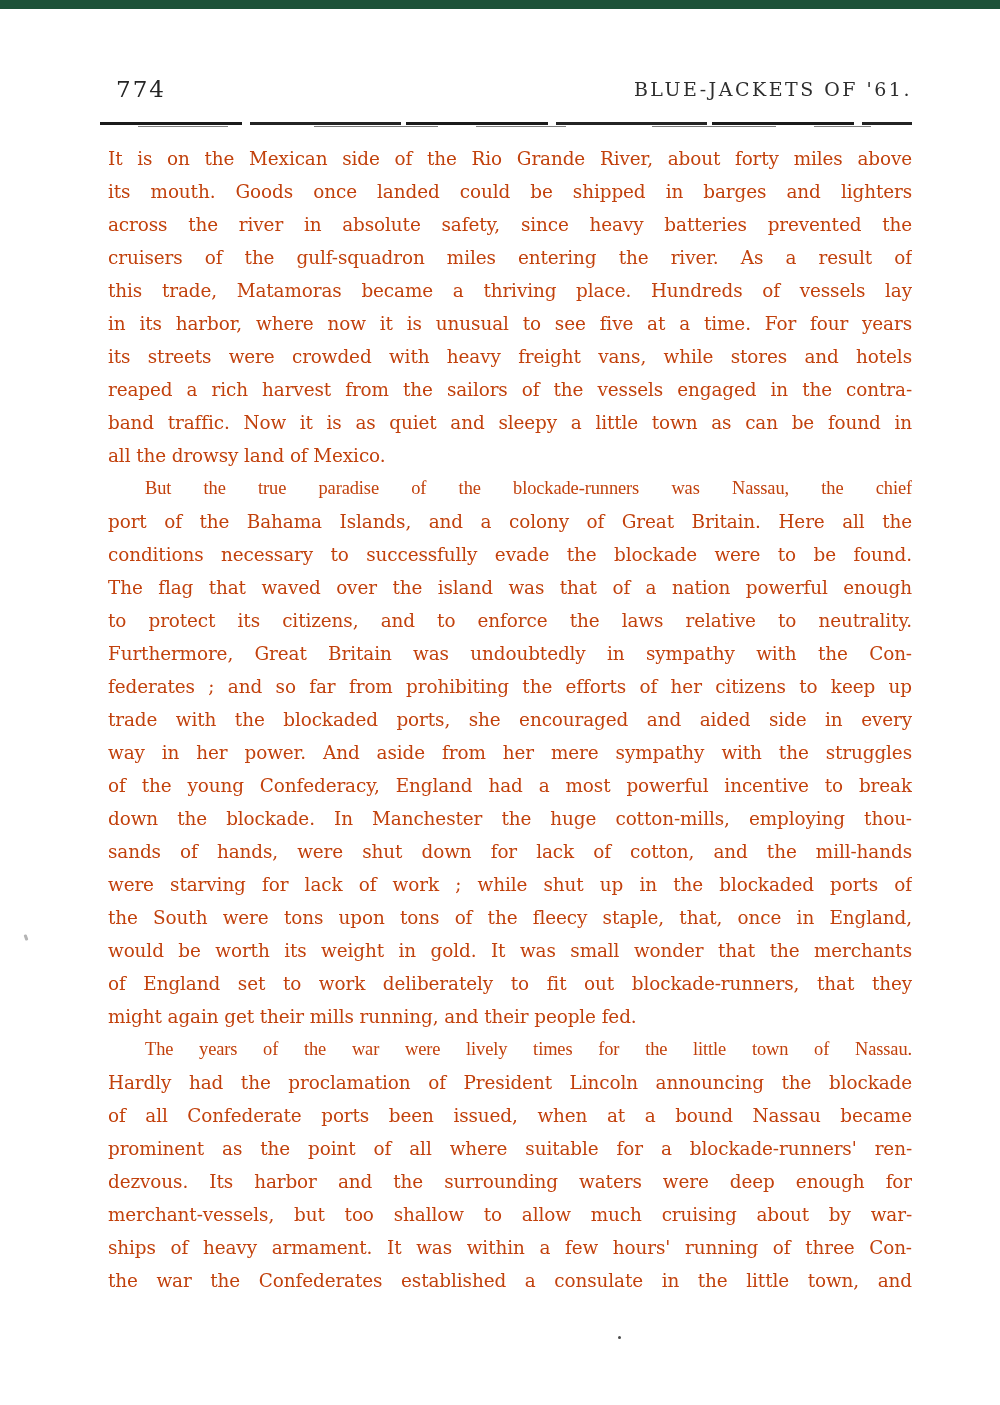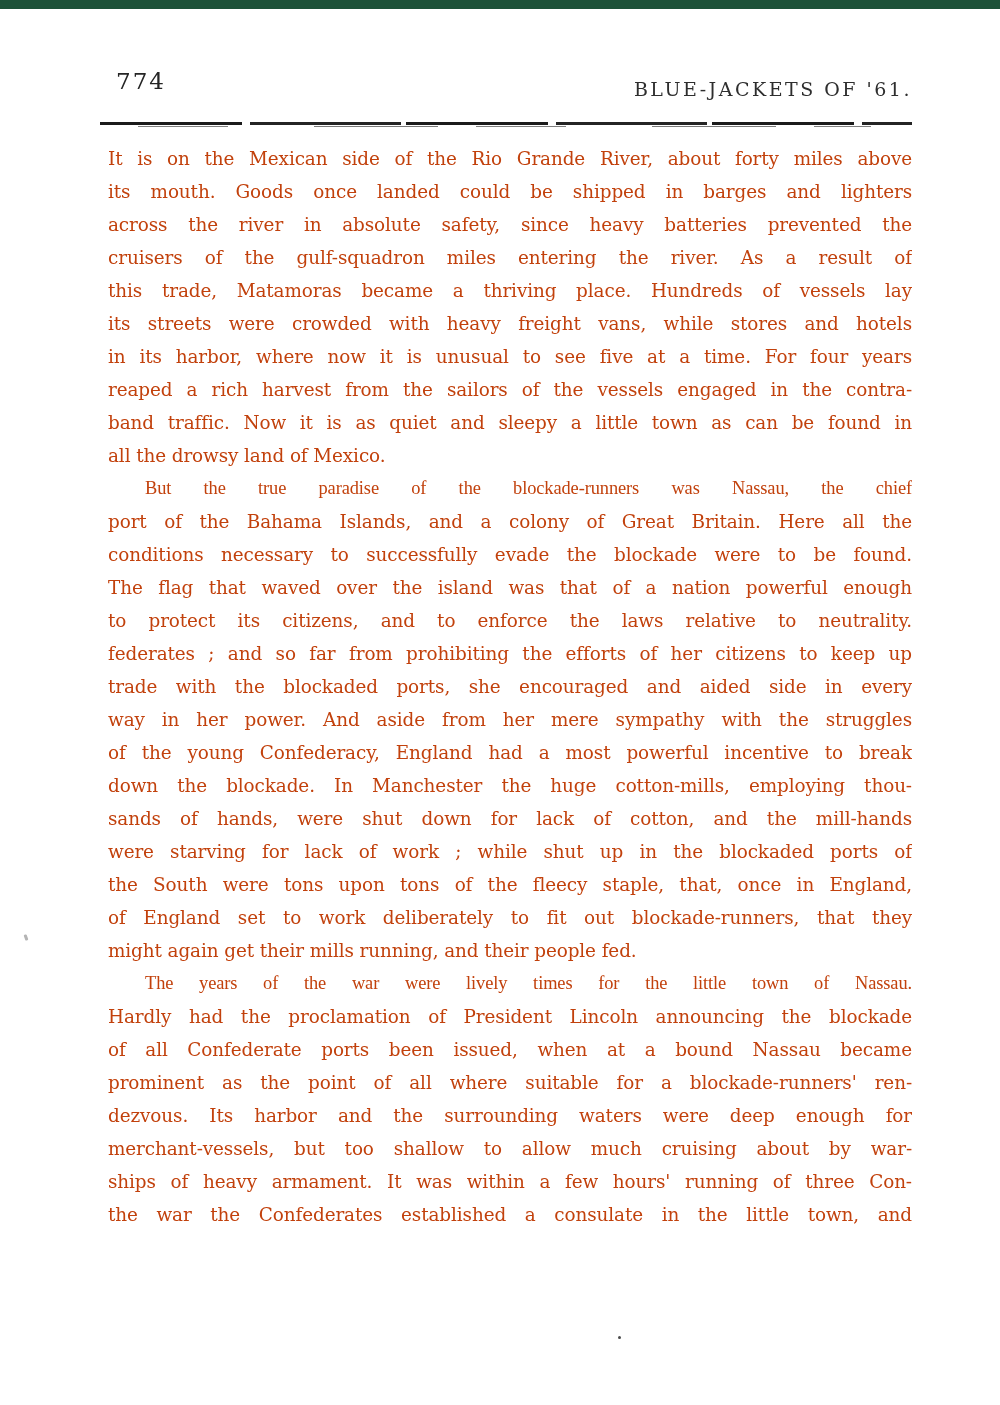--- a/index.html
+++ b/index.html
@@ -9,21 +9,21 @@
     font-family: "DejaVu Serif", "Liberation Serif", serif;
     color: #1c1c1c;
     position: relative;
     overflow: hidden;
   }
   .top-bar {
     position: absolute; top: 0; left: 0;
     width: 1000px; height: 9px;
   }
   .pagenum {
-    position: absolute; top: 68px; left: 116px;
+    position: absolute; top: 76px; left: 116px;
     font-size: 23px; letter-spacing: 2px; color: #252525;
   }
   .running-title {
     position: absolute; top: 78px; left: 108px; width: 804px;
     text-align: right;
     font-size: 19px; letter-spacing: 2.5px; color: #2e2e2e;
   }
   .rule { position: absolute; top: 122px; left: 100px; width: 812px; height: 7px; }
   .rule-a {
     height: 3px;
@@ -76,38 +76,40 @@
     <div class="rule-a"></div>
     <div class="rule-b"></div>
   </div>
 
   <div class="text-block" id="text-block">
       <div class="line">It is on the Mexican side of the Rio Grande River, about forty miles above</div>
       <div class="line">its mouth.  Goods once landed could be shipped in barges and lighters</div>
       <div class="line">across the river in absolute safety, since heavy batteries prevented the</div>
       <div class="line">cruisers of the gulf-squadron miles entering the river.  As a result of</div>
       <div class="line">this trade, Matamoras became a thriving place.  Hundreds of vessels lay</div>
+      <div class="line">in its harbor, where now it is unusual to see five at a time.  For four years</div>
       <div class="line">its streets were crowded with heavy freight vans, while stores and hotels</div>
-      <div class="line">in its harbor, where now it is unusual to see five at a time.  For four years</div>
       <div class="line">reaped a rich harvest from the sailors of the vessels engaged in the contra-</div>
       <div class="line">band traffic.  Now it is as quiet and sleepy a little town as can be found in</div>
       <div class="line last">all the drowsy land of Mexico.</div>
       <div class="line indent">But the true paradise of the blockade-runners was Nassau, the chief</div>
       <div class="line">port of the Bahama Islands, and a colony of Great Britain.  Here all the</div>
       <div class="line">conditions necessary to successfully evade the blockade were to be found.</div>
       <div class="line">The flag that waved over the island was that of a nation powerful enough</div>
       <div class="line">to protect its citizens, and to enforce the laws relative to neutrality.</div>
+      <div class="line">Furthermore, Great Britain was undoubtedly in sympathy with the Con-</div>
       <div class="line">federates ; and so far from prohibiting the efforts of her citizens to keep up</div>
       <div class="line">trade with the blockaded ports, she encouraged and aided side in every</div>
       <div class="line">way in her power.  And aside from her mere sympathy with the struggles</div>
       <div class="line">of the young Confederacy, England had a most powerful incentive to break</div>
       <div class="line">down the blockade.  In Manchester the huge cotton-mills, employing thou-</div>
       <div class="line">sands of hands, were shut down for lack of cotton, and the mill-hands</div>
       <div class="line">were starving for lack of work ; while shut up in the blockaded ports of</div>
       <div class="line">the South were tons upon tons of the fleecy staple, that, once in England,</div>
+      <div class="line">would be worth its weight in gold.  It was small wonder that the merchants</div>
       <div class="line">of England set to work deliberately to fit out blockade-runners, that they</div>
       <div class="line last">might again get their mills running, and their people fed.</div>
       <div class="line indent">The years of the war were lively times for the little town of Nassau.</div>
       <div class="line">Hardly had the proclamation of President Lincoln announcing the blockade</div>
       <div class="line">of all Confederate ports been issued, when at a bound Nassau became</div>
       <div class="line">prominent as the point of all where suitable for a blockade-runners' ren-</div>
       <div class="line">dezvous.  Its harbor and the surrounding waters were deep enough for</div>
       <div class="line">merchant-vessels, but too shallow to allow much cruising about by war-</div>
       <div class="line">ships of heavy armament.  It was within a few hours' running of three Con-</div>
       <div class="line">the war the Confederates established a consulate in the little town, and</div>

